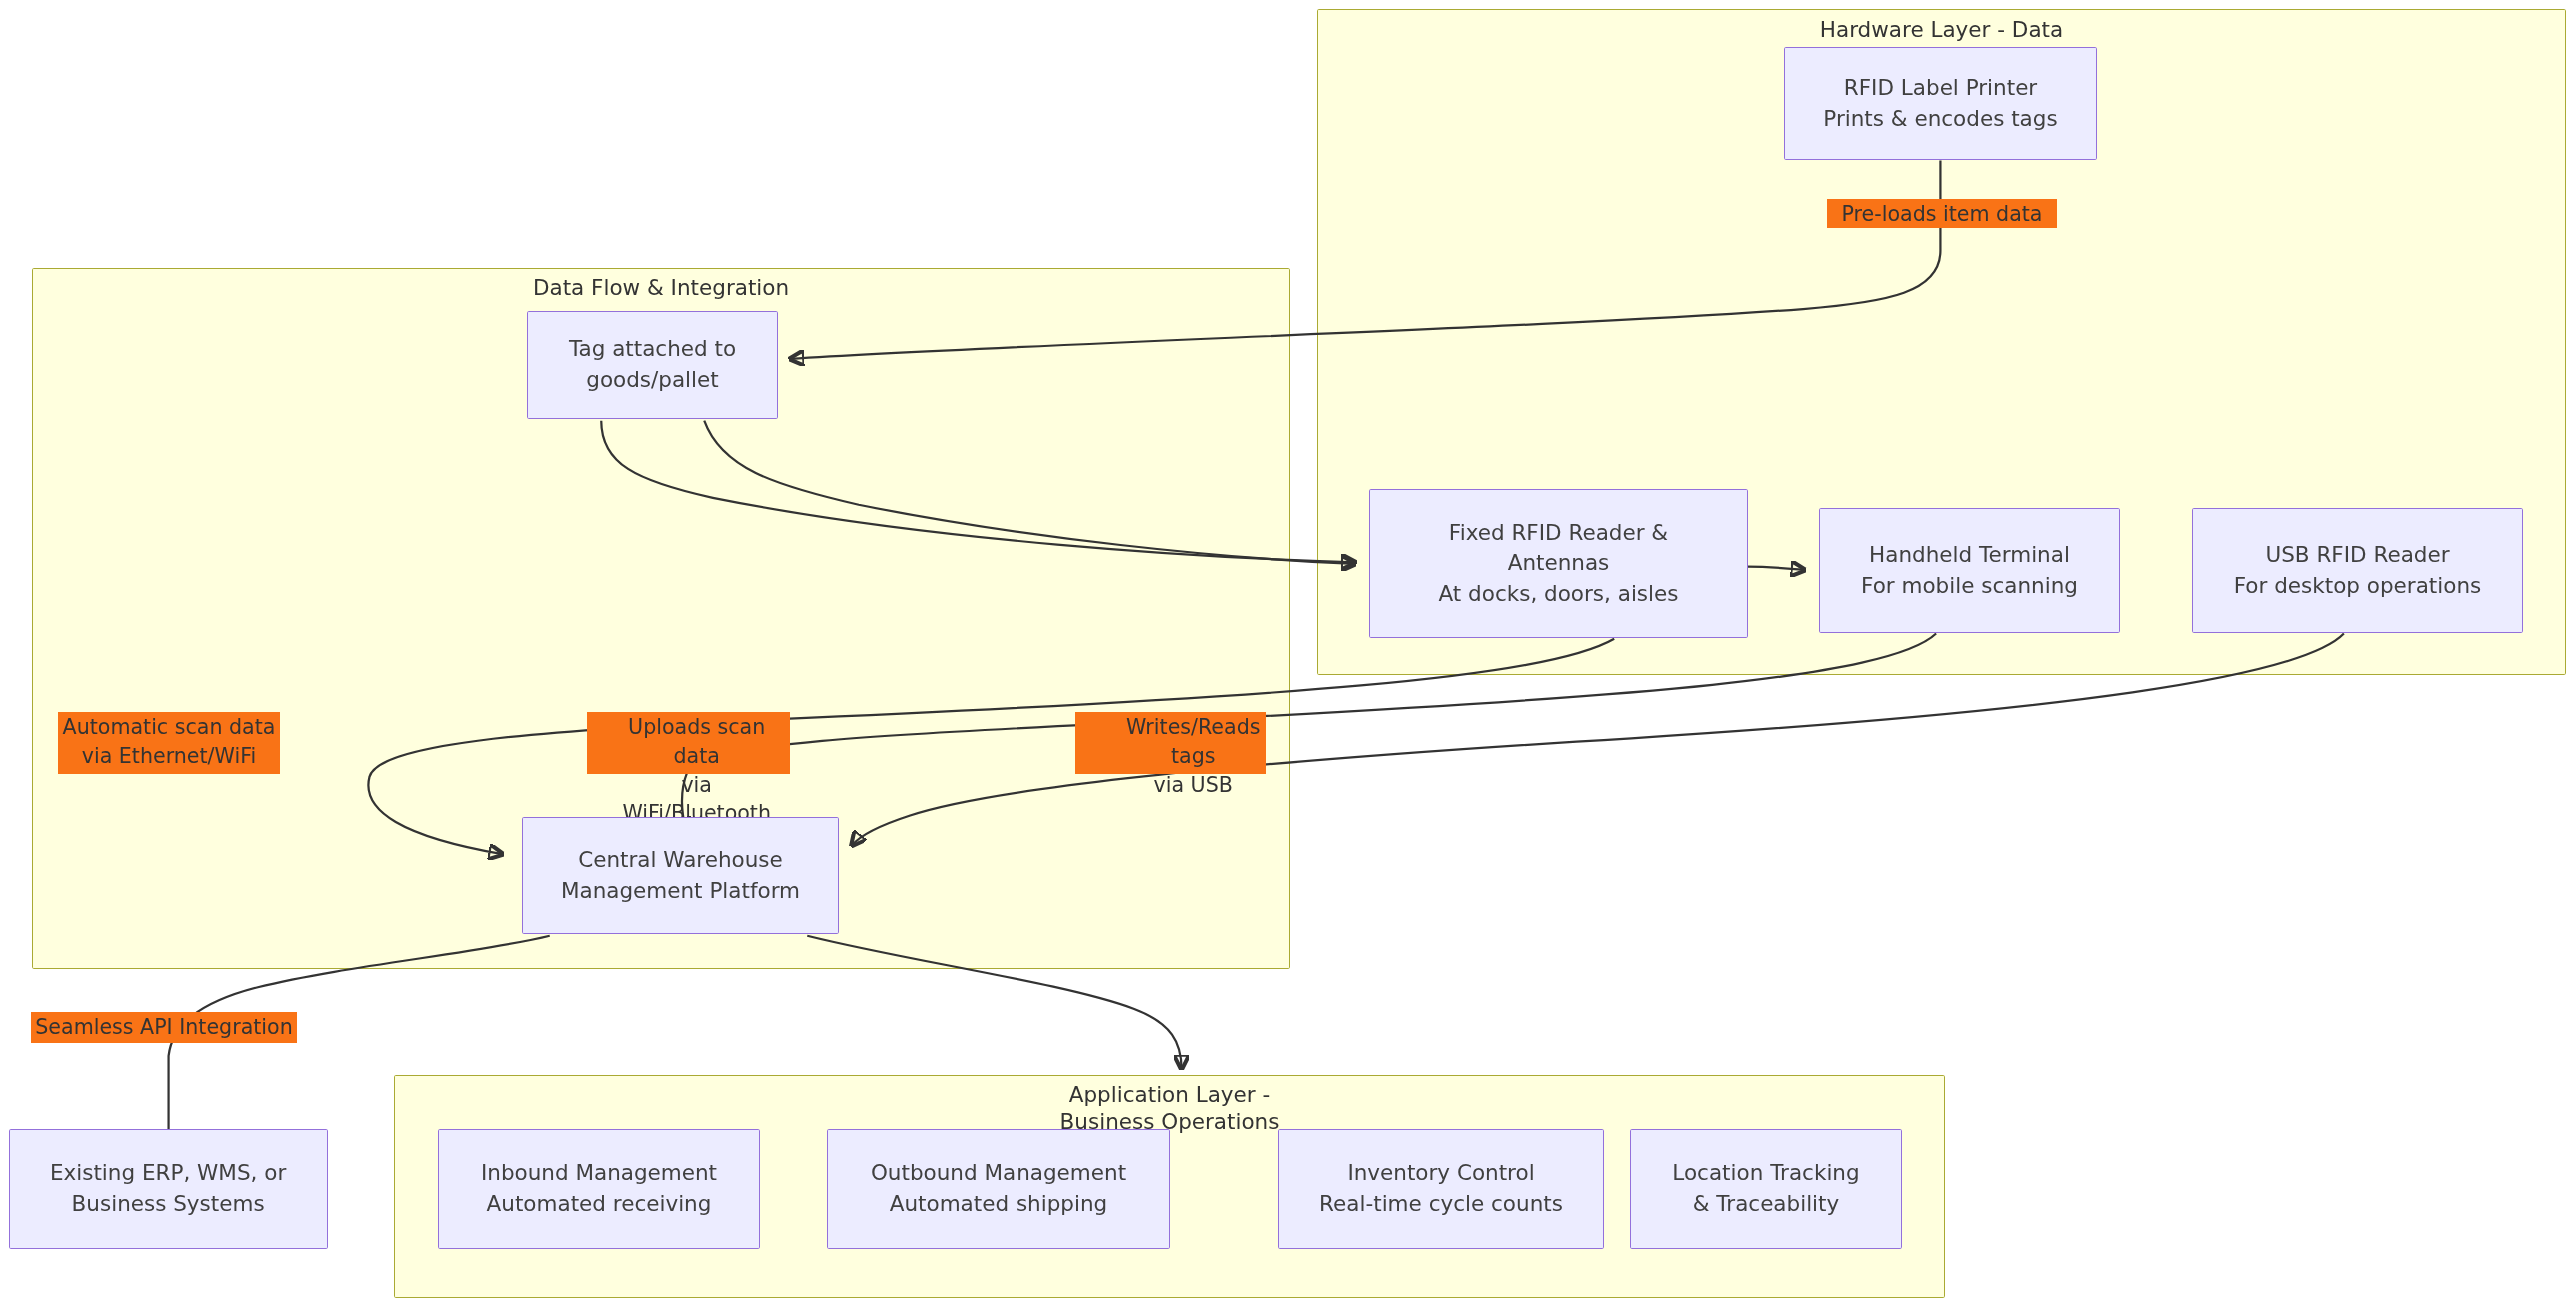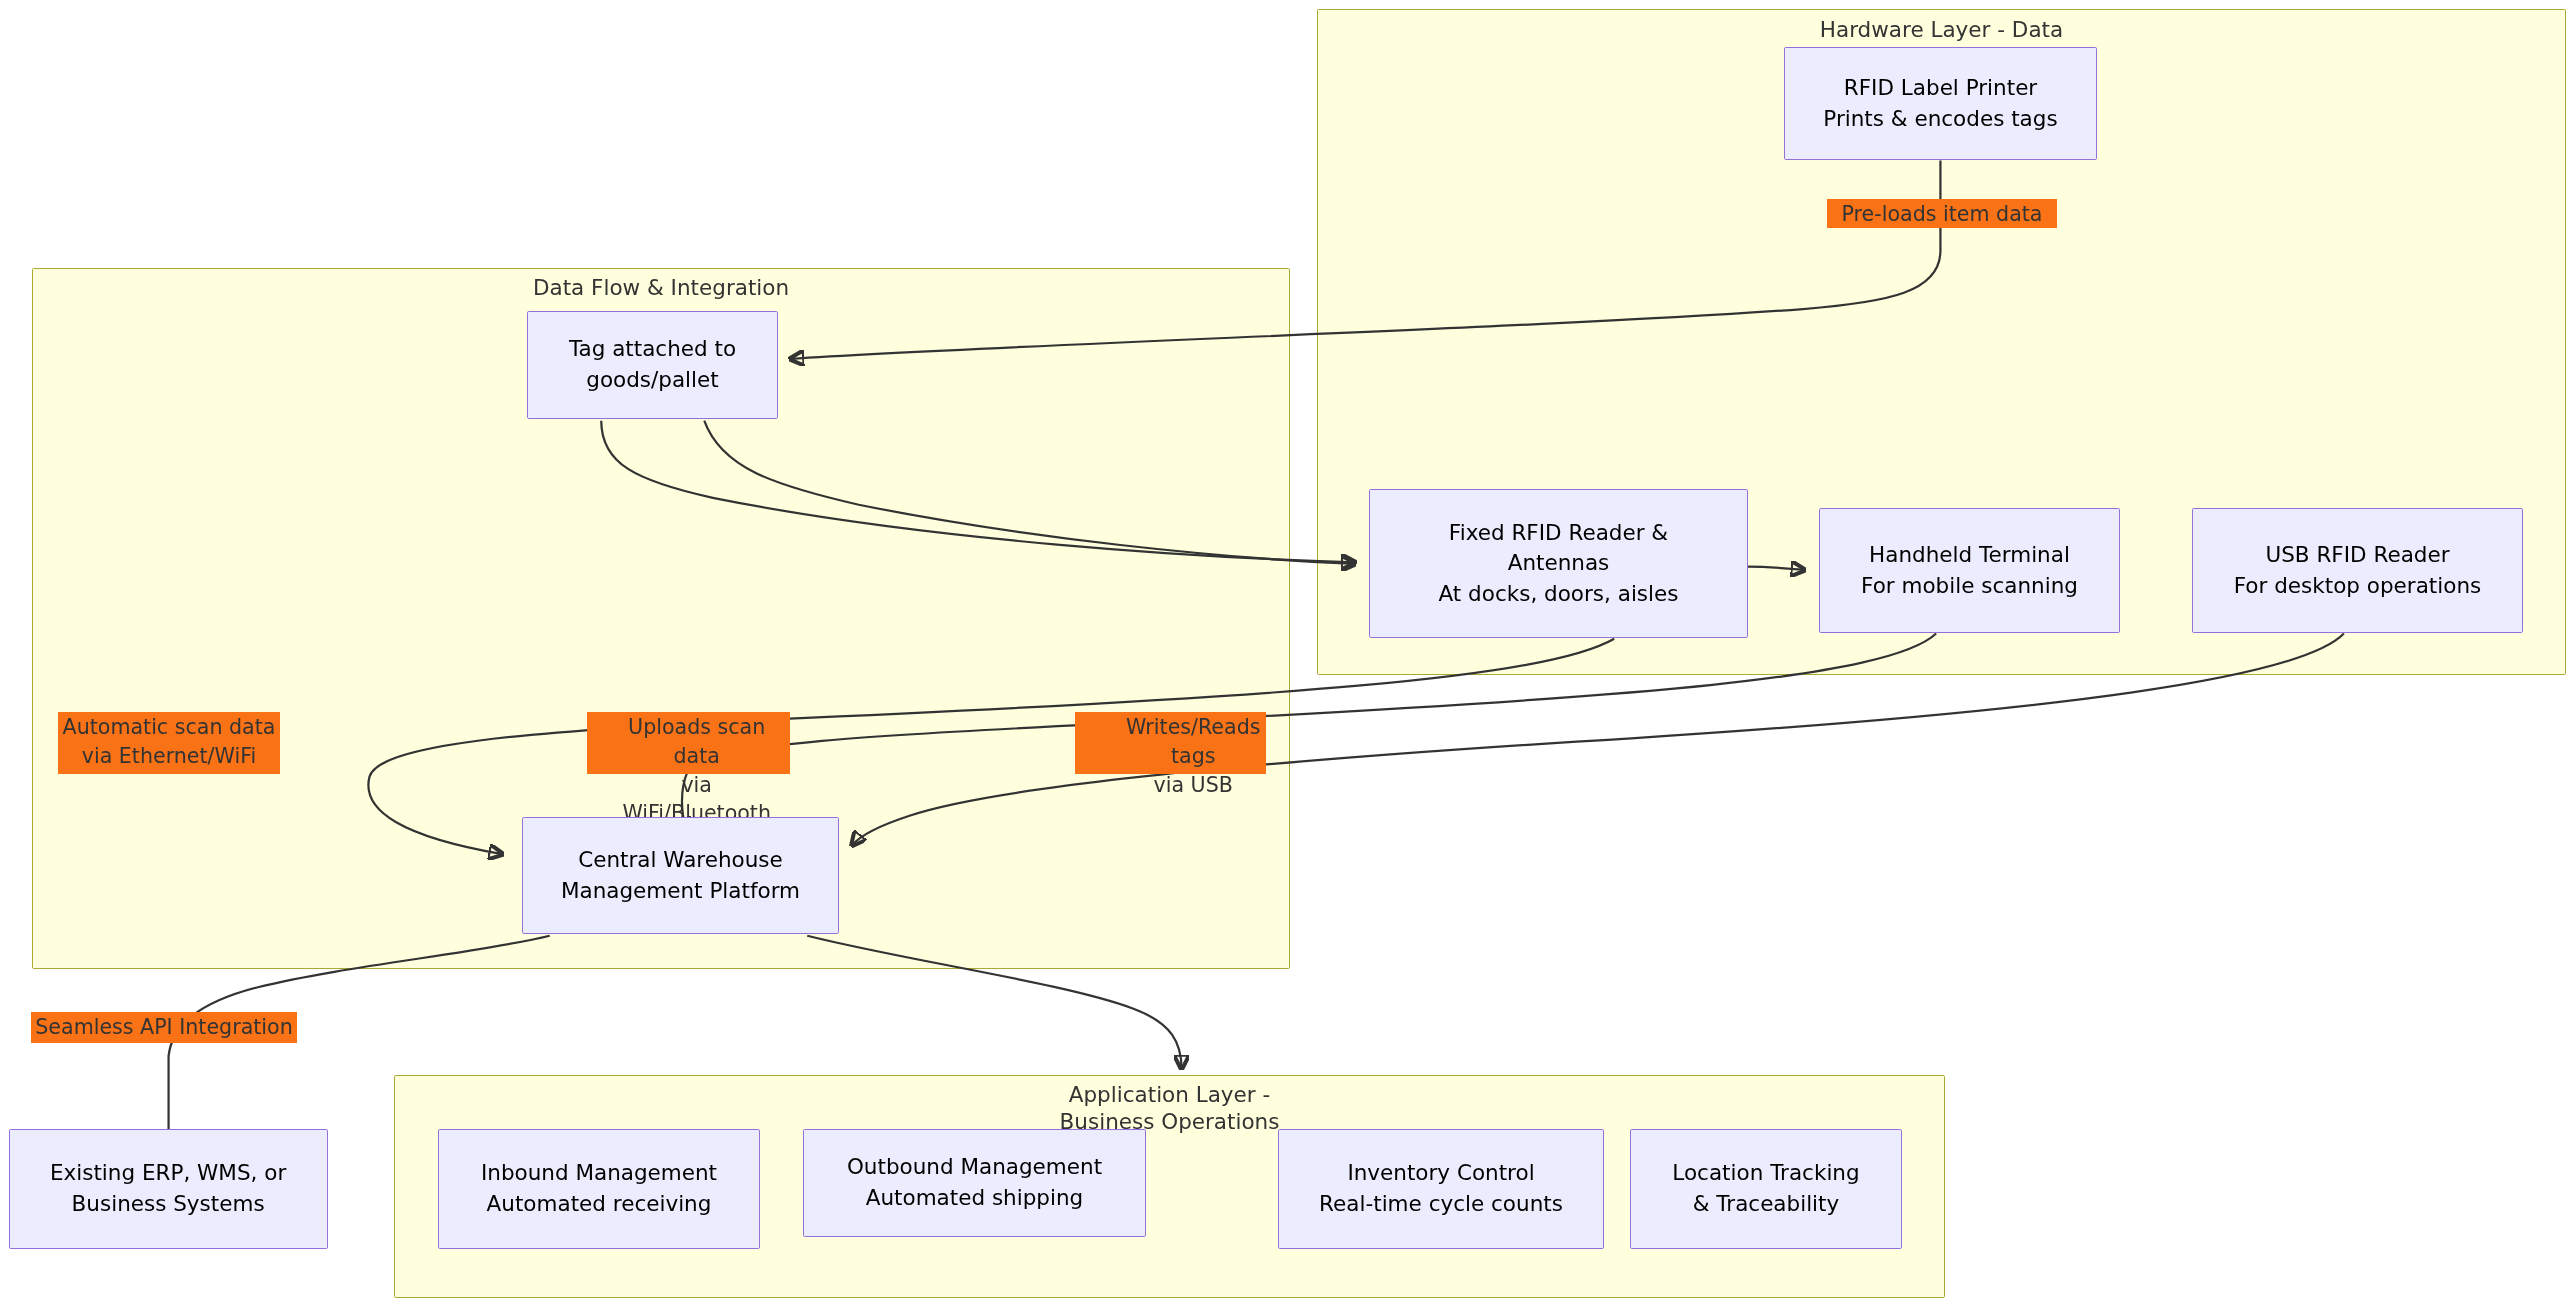--- a/index.html
+++ b/index.html
@@ -33,21 +33,21 @@
   .node {
     position: absolute;
     background: #ececff;
     border: 1.7px solid #9370db;
     border-radius: 1.7px;
     box-sizing: border-box;
     display: flex;
     flex-direction: column;
     align-items: center;
     justify-content: center;
-    color: #000000;
+    color: #404040;
     font-size: 21.5px;
     line-height: 1.42;
     text-align: center;
   }
   .node .line { display: block; }
   .edge-label {
     position: absolute;
     background: #f97316;
     color: #333333;
     font-size: 20.6px;
@@ -167,21 +167,21 @@
   <div class="node" style="left:8.6px; top:1129px; width:319px; height:120px;">
     <span class="line">Existing ERP, WMS, or</span>
     <span class="line">Business Systems</span>
   </div>
 
   <div class="node" style="left:438px; top:1129px; width:322px; height:120px;">
     <span class="line">Inbound Management</span>
     <span class="line">Automated receiving</span>
   </div>
 
-  <div class="node" style="left:803px; top:1129px; width:343px; height:108px;">
+  <div class="node" style="left:827px; top:1129px; width:343px; height:120px;">
     <span class="line">Outbound Management</span>
     <span class="line">Automated shipping</span>
   </div>
 
   <div class="node" style="left:1230px; top:1129px; width:326px; height:120px;margin-left:48px;">
     <span class="line">Inventory Control</span>
     <span class="line">Real-time cycle counts</span>
   </div>
 
   <div class="node" style="left:1630px; top:1129px; width:272px; height:120px;">

